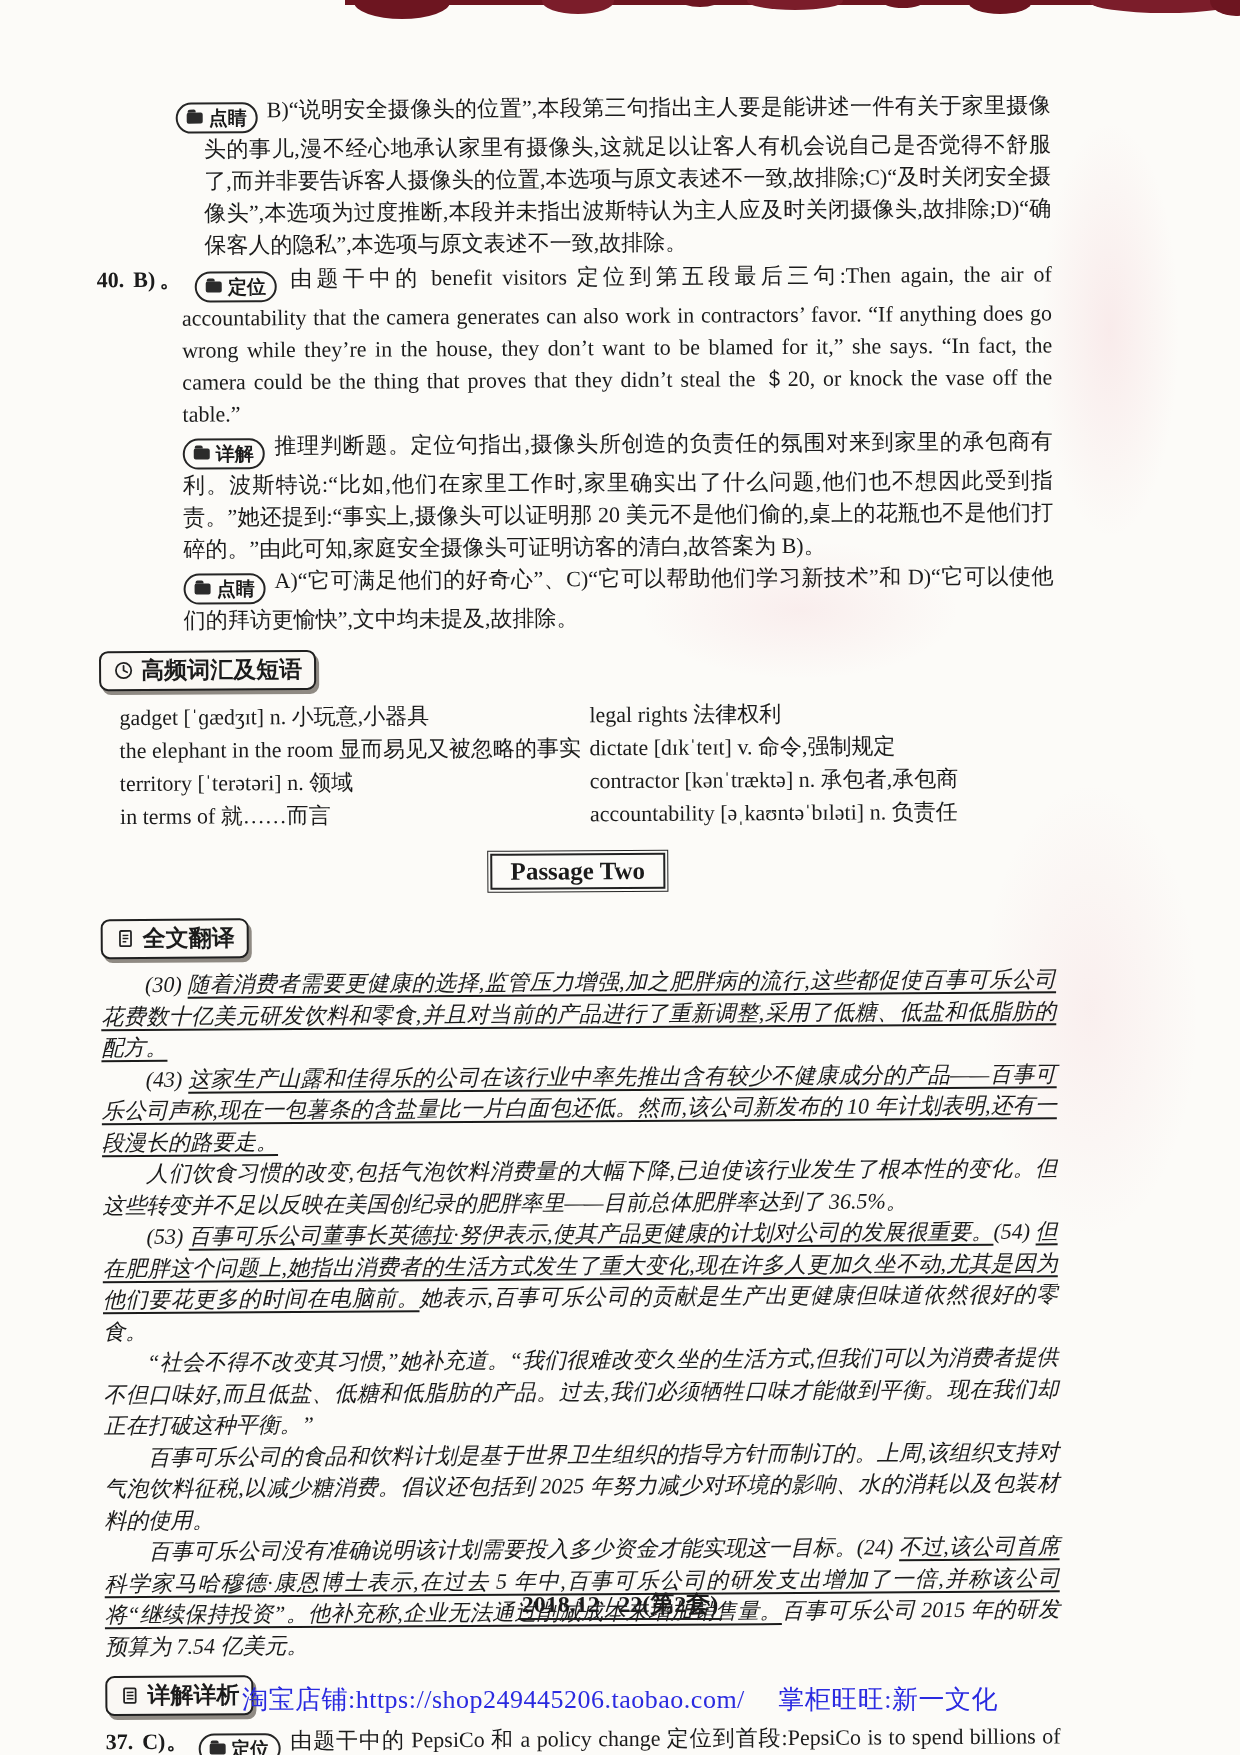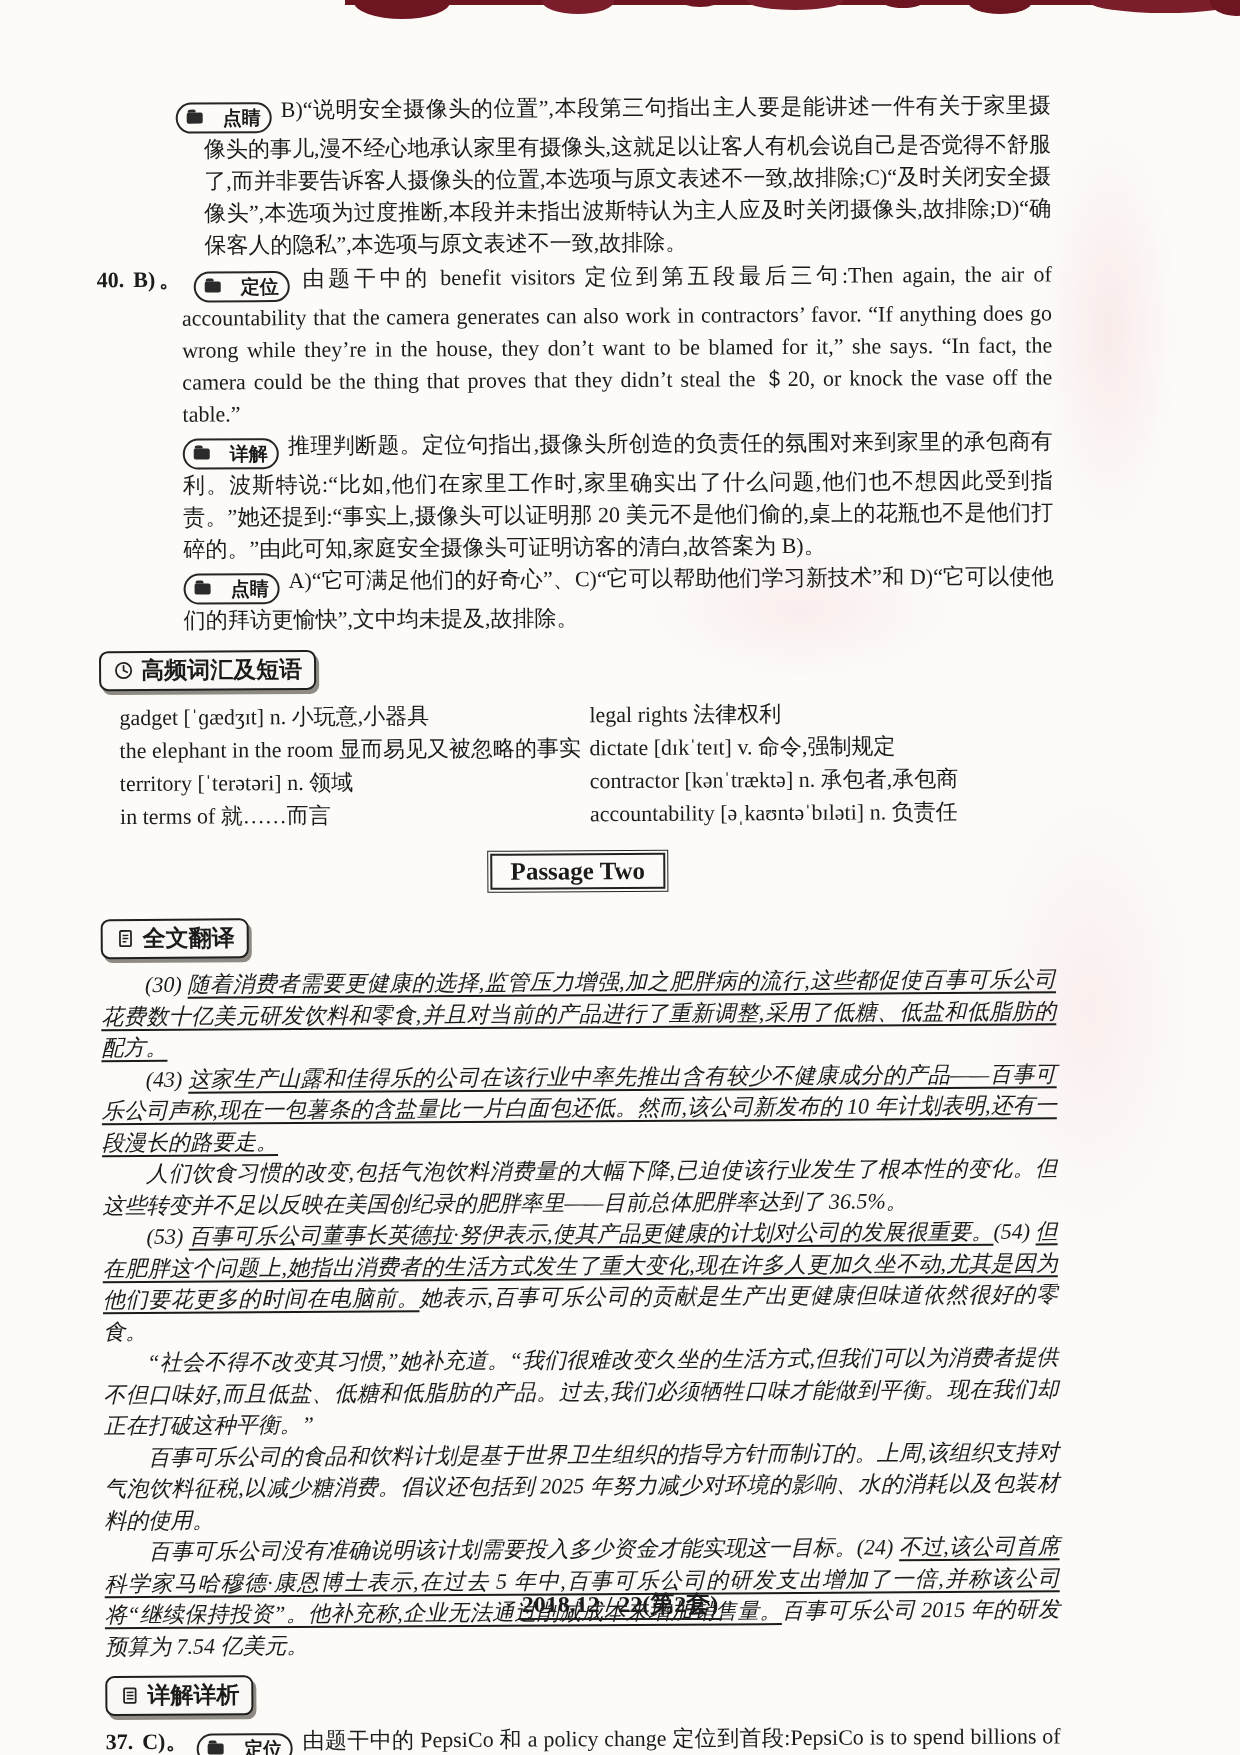--- a/index.html
+++ b/index.html
@@ -7,21 +7,21 @@
         font-family:"Liberation Serif","DejaVu Serif",serif;color:#1b1b1b;}
   .topstrip{position:absolute;top:0;left:0;pointer-events:none;}
   .content{position:absolute;top:0;left:0;width:1240px;height:1755px;box-sizing:border-box;
            padding:92px 190px 0 95px;transform:rotate(-0.35deg);transform-origin:620px 0;}
   p{margin:0;}
   .expl{font-size:22px;line-height:32px;text-align:justify;}
   .hang49{padding-left:108px;text-indent:-28px;margin-bottom:2px;}
   .qfirst{padding-left:85px;text-indent:-85px;}
   .qsub{padding-left:85px;}
   .qnum,.qans{font-weight:700;margin-right:9px;}
-  .tag{display:inline-flex;align-items:center;gap:20px;border:2px solid #252525;border-radius:16px;
+  .tag{display:inline-flex;align-items:center;gap:6px;border:2px solid #252525;border-radius:16px;
        padding:0 9px;height:27px;font-family:"Liberation Sans",sans-serif;font-weight:700;font-size:19px;
        vertical-align:-6px;margin-right:9px;background:#fcfbf8;white-space:nowrap;text-indent:0;}
   .folder{display:inline-block;width:16px;height:11px;background:#2b2b2b;border-radius:2px;position:relative;}
   .folder::before{content:"";position:absolute;top:-3px;left:1px;width:8px;height:3px;background:#2b2b2b;border-radius:2px 2px 0 0;}
   .badge{display:inline-flex;align-items:center;gap:7px;border:2.5px solid #1f1f1f;border-radius:9px;
          padding:2px 12px 3px;font-family:"Liberation Sans",sans-serif;font-weight:700;font-size:23px;
          background:#faf8f4;box-shadow:3px 4px 0 #8f8a83;margin:14px 0 10px;}
   .badge svg{flex:0 0 auto;}
   .vgrid{display:flex;padding-left:20px;font-size:22px;line-height:33px;}
   .vcol1{width:470px;}
@@ -149,14 +149,17 @@
         </span><span><span>由题干中的 PepsiCo 和 a policy change 定位到首段:PepsiCo is to spend billions of dollars to develop drinks and snacks and reformulate existing ones with lower sugar, salt and fat, as consumers demand healthier options and regulatory pressure intensifies amid an obesity </span></span>
     </p>
     
 
   </div>
 
   <div class="footer">
     <span class="footer-text">2018.12 / 22(第2套)</span>
   </div>
 
+  <div class="shopline">
+    <span>淘宝店铺:https://shop249445206.taobao.com/　 掌柜旺旺:新一文化</span>
+  </div>
 
 </div>
 
 </body></html>

